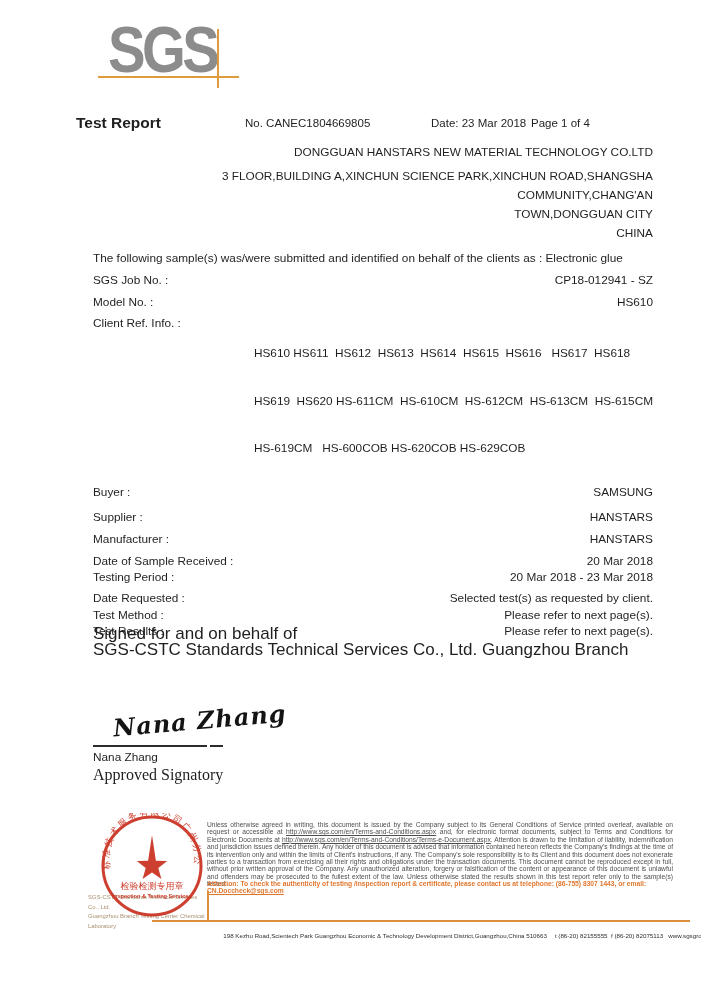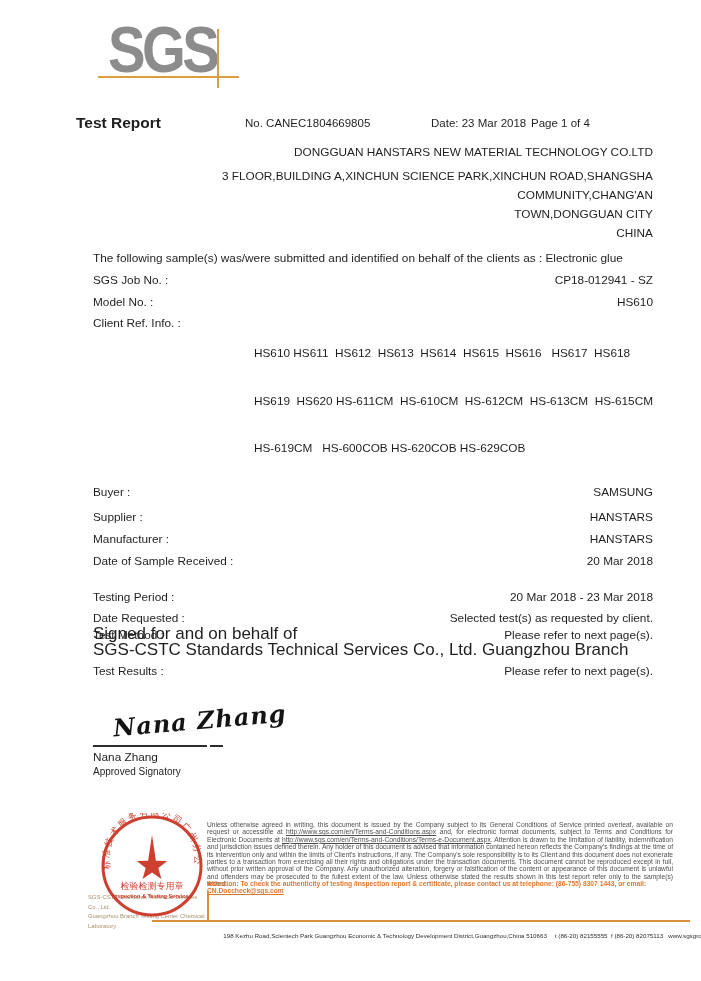--- a/index.html
+++ b/index.html
@@ -27,31 +27,31 @@
 
   .intro { position:absolute; left:93px; top:251px; width:560px; font-size:11.8px; }
 
   
   .fields { position:absolute; left:93px; top:273px; width:560px; font-size:11.8px; }
   .frow { display:flex;justify-content:space-between; }
   .flabel { width:154px; flex-shrink:0; white-space:nowrap; }
   .fvalue { white-space:pre-wrap; }
   .fvalue div { line-height:19.5px; }
   .mt8  { margin-top:8px; }  .mt7 { margin-top:7px; }  .mtm2 { margin-top:-2px; }
-  .mt11 { margin-top:11px; } .mt6 { margin-top:22px; }  .mt3  { margin-top:3px;gap:12px; }
+  .mt11 { margin-top:11px; } .mt6 { margin-top:2px; }  .mt3  { margin-top:3px;gap:12px; }
 
   
   .signed { position:absolute; left:93px; top:626px; font-size:17px; line-height:15.5px; }
   .handwriting { position:absolute; left:113px; top:706px; font-family:"DejaVu Serif", serif;
                  font-style:italic; font-weight:bold; font-size:24px; color:#141414;
                  transform:rotate(-5deg); letter-spacing:1px; }
   .sig-line  { position:absolute; left:93px;  top:745px; width:114px; height:2px; background:#2c2c2c; }
   .sig-line2 { position:absolute; left:210px; top:745px; width:13px;  height:2px; background:#2c2c2c; }
   .sig-name  { position:absolute; left:93px; top:750px; font-size:11.8px; }
-  .sig-title { position:absolute; left:93px; top:766px; font-size:10px; }
+  .sig-title { position:absolute; left:93px; top:766px; font-size:16px;font-family:Liberation Serif, serif; }
 
   
   .legal { position:absolute; left:207px; top:821px; width:466px; font-size:6.7px;
            line-height:7.4px; color:#4f4f4f; text-align:justify; }
   .legal .u { text-decoration:underline; }
   .attention { position:absolute; left:207px; top:880px; width:466px; font-size:6.7px;
                line-height:7.4px; color:#e0772f; font-weight:bold; }
   .attention .u { text-decoration:underline; }
 
   .stamp { position:absolute; left:99px; top:813px; width:106px; height:106px; opacity:.92; z-index:3; }

